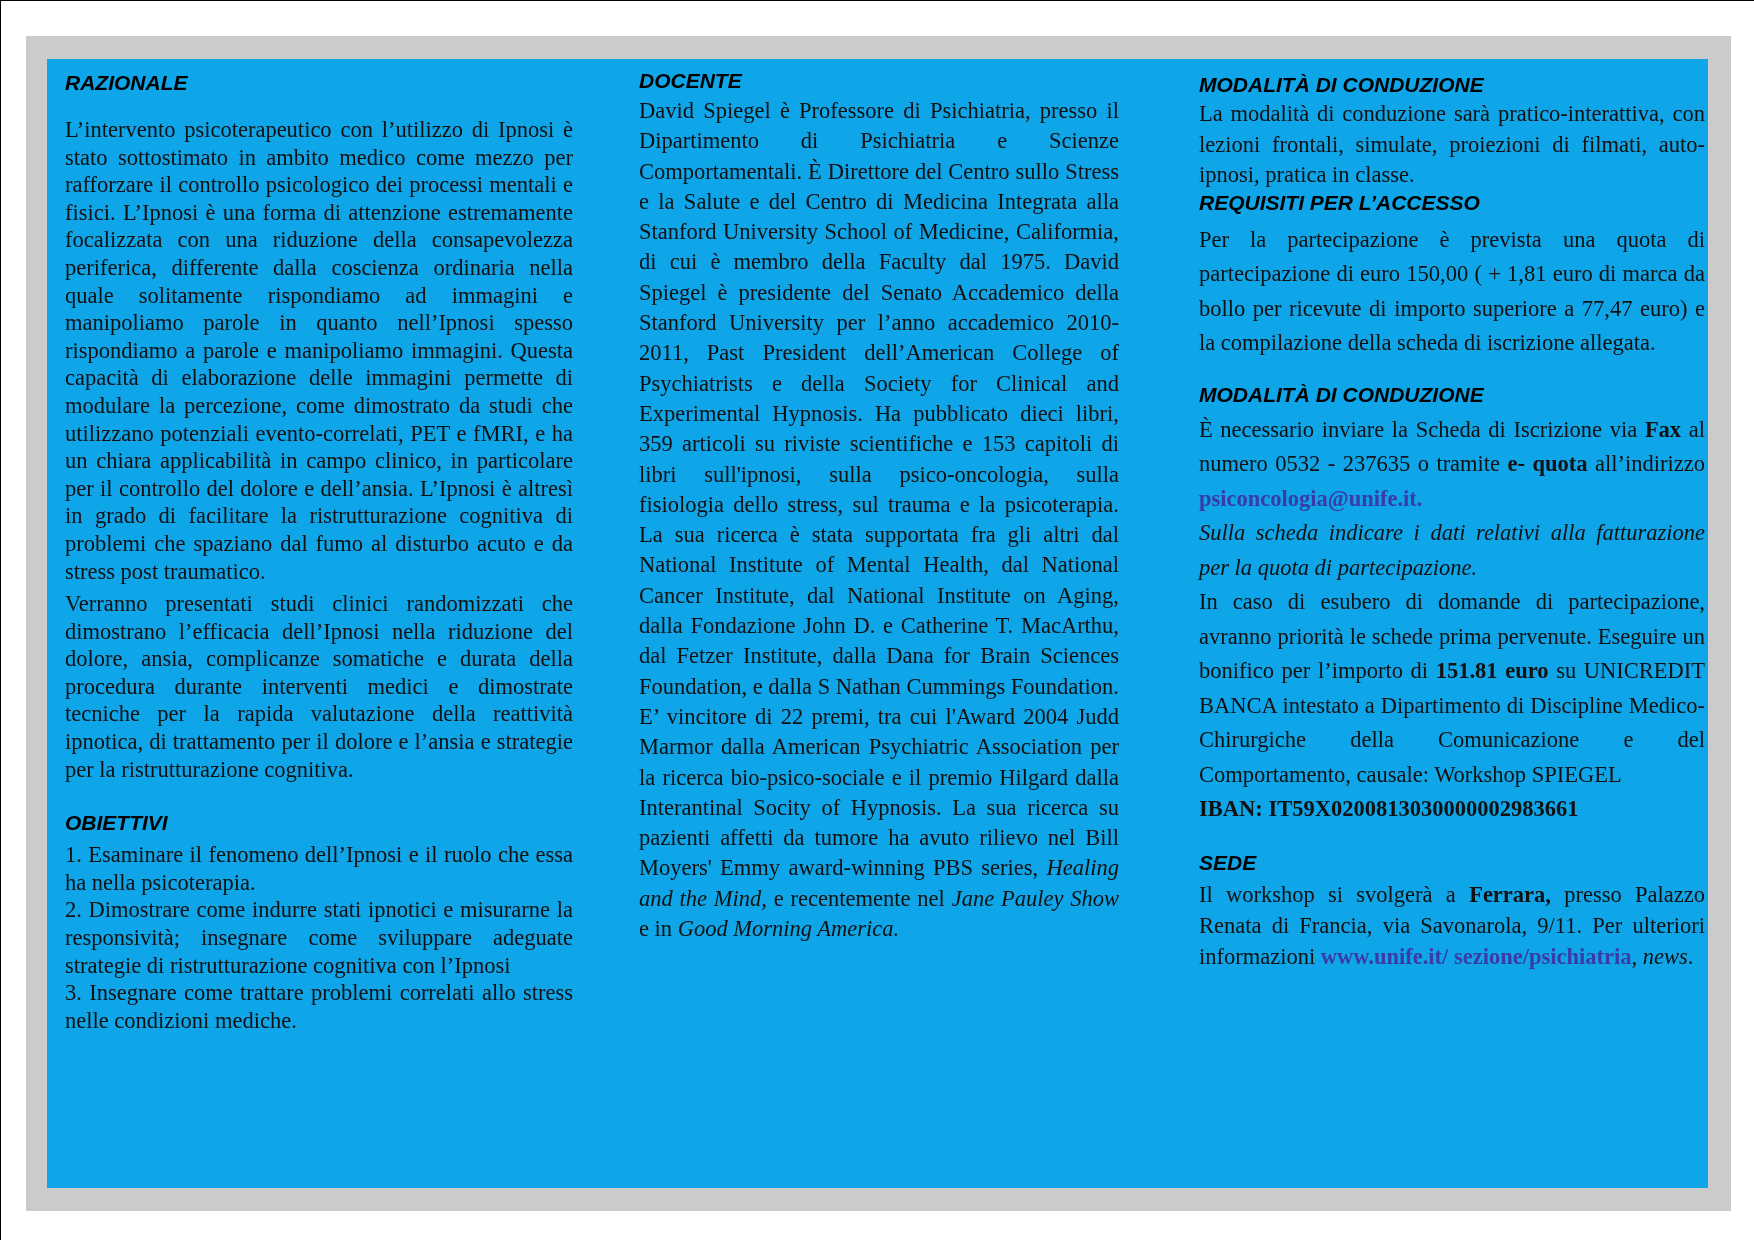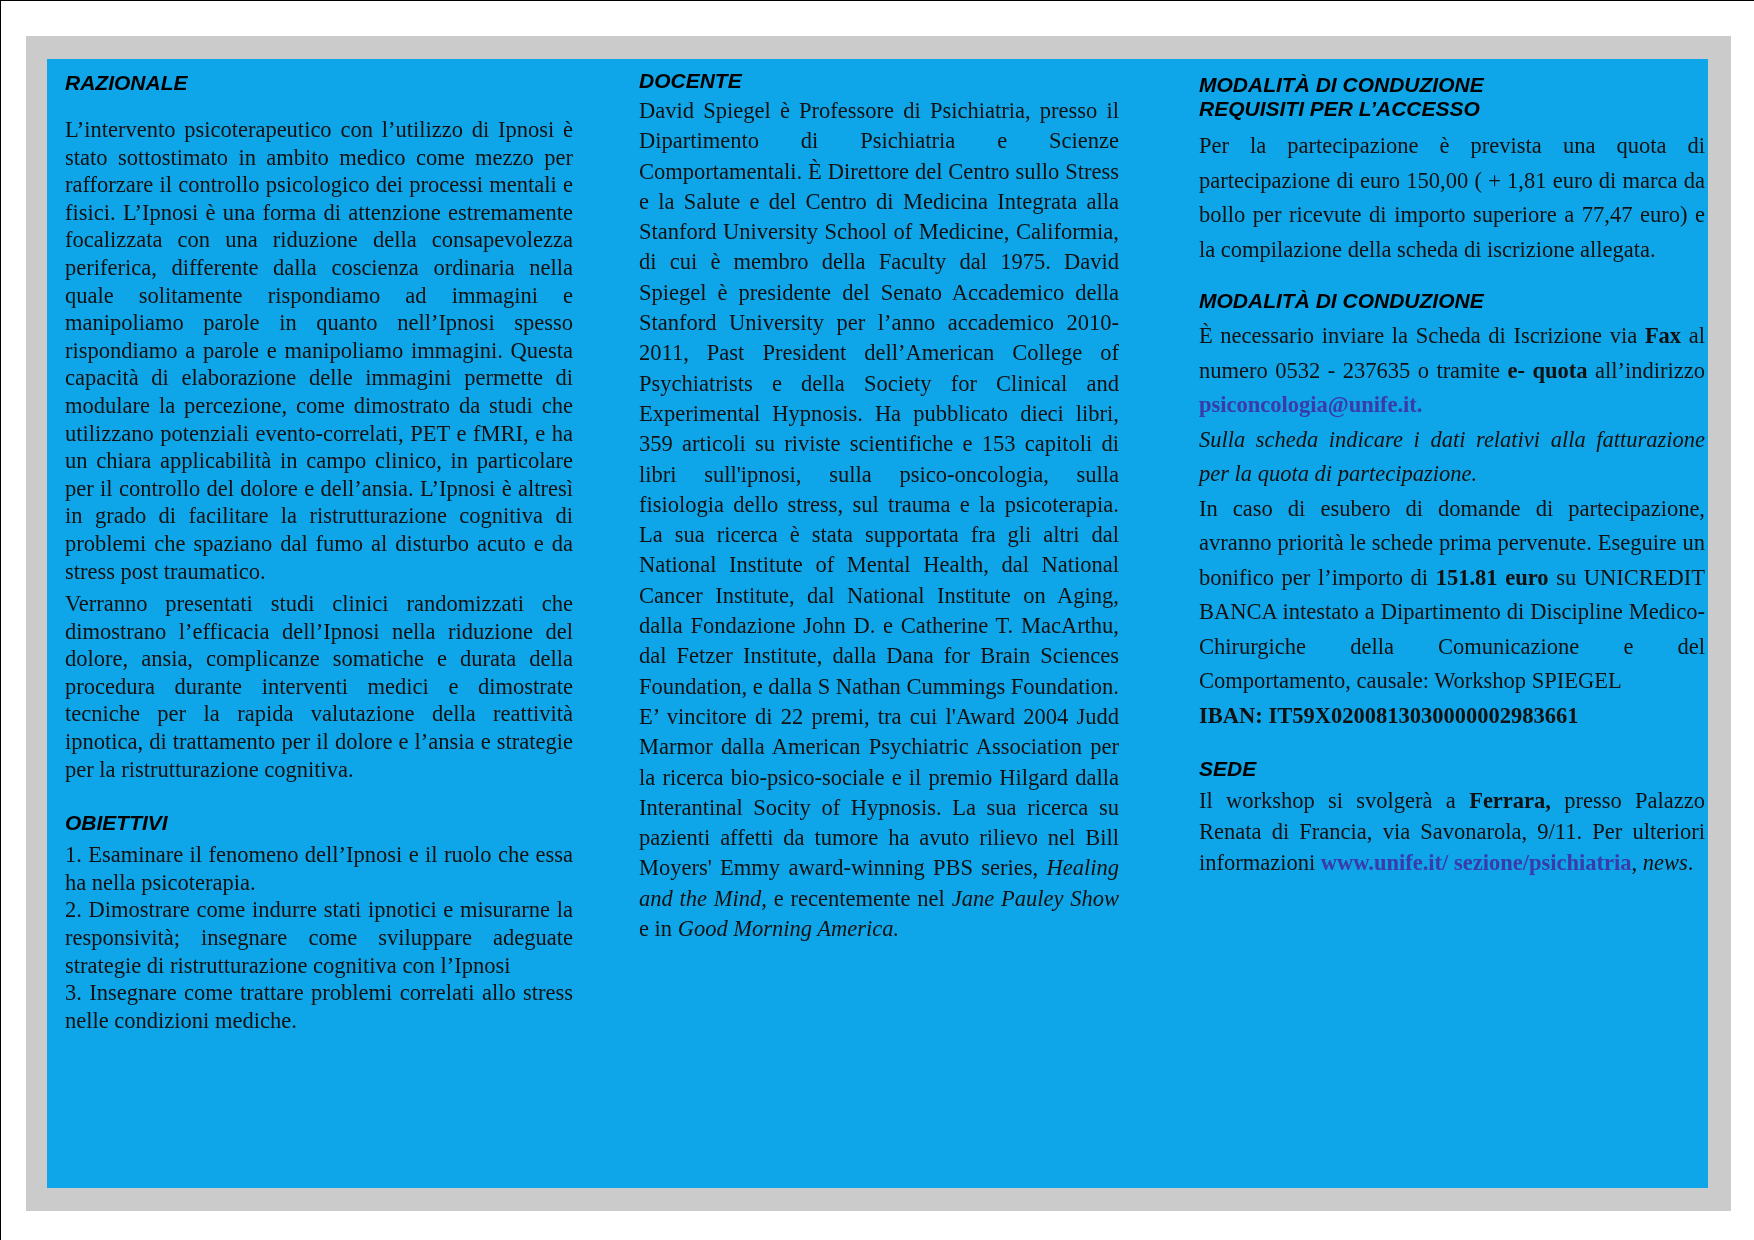--- a/index.html
+++ b/index.html
@@ -61,20 +61,21 @@
     </div>
   </div>
 
   <div class="col col-mid">
     <h2 style="margin-top:10px;">DOCENTE</h2>
     <p style="margin-top:3px; position:relative;"><span>David Spiegel è Professore di Psichiatria, presso il Dipartimento di Psichiatria e Scienze Comportamentali. È Direttore del Centro sullo Stress e la Salute e del Centro di Medicina Integrata alla Stanford University School of Medicine, Califormia, di cui è membro della Faculty dal 1975. David Spiegel è presidente del Senato Accademico della Stanford University per l’anno accademico 2010-2011, Past President dell’American College of Psychiatrists e della Society for Clinical and Experimental Hypnosis. Ha pubblicato dieci libri, 359 articoli su riviste scientifiche e 153 capitoli di libri sull'ipnosi, sulla psico-oncologia, sulla fisiologia dello stress, sul trauma e la psicoterapia. La sua ricerca è stata supportata fra gli altri dal National Institute of Mental Health, dal National Cancer Institute, dal National Institute on Aging, dalla Fondazione John D. e Catherine T. MacArthu, dal Fetzer Institute, dalla Dana for Brain Sciences Foundation, e dalla S Nathan Cummings Foundation. E’ vincitore di 22 premi, tra cui l'Award 2004 Judd Marmor dalla American Psychiatric Association per la ricerca bio-psico-sociale e il premio Hilgard dalla Interantinal Socity of Hypnosis. La sua ricerca su pazienti affetti da tumore ha avuto rilievo nel Bill Moyers' Emmy award-winning PBS series, </span><i>Healing and the Mind,</i><span> e recentemente nel </span><i>Jane Pauley Show</i><span> e in </span><i>Good Morning America.</i></p>
   </div>
 
   <div class="col col-right">
     <h2 style="margin-top:14px;">MODALITÀ DI CONDUZIONE</h2>
+    <p style="margin-top:2px;">La modalità di conduzione sarà pratico-interattiva, con  lezioni frontali, simulate, proiezioni di filmati, auto-ipnosi, pratica in classe.</p>
 
     <h2 style="">REQUISITI PER L’ACCESSO</h2>
     <p style="margin-top:8px; line-height:34.5px;">Per la partecipazione è prevista una quota di partecipazione di euro 150,00 ( + 1,81 euro di marca da bollo per ricevute di importo superiore a 77,47 euro) e la compilazione della scheda di iscrizione allegata.</p>
 
     <h2 style="margin-top:22px;">MODALITÀ DI  CONDUZIONE</h2>
     <p style="margin-top:6px; line-height:34.5px;"><span>È necessario inviare la Scheda di Iscrizione via </span><b>Fax</b><span> al numero 0532 - 237635 o tramite </span><b>e- quota</b><span> all’indirizzo </span><span class="link">psiconcologia@unife.it.</span></p>
     <p style="line-height:34.5px;"><i>Sulla scheda indicare i dati relativi alla fatturazione per la quota di partecipazione.</i></p>
     <p style="line-height:34.5px;"><span>In caso di esubero di domande di partecipazione, avranno priorità le schede prima pervenute. Eseguire un bonifico per l’importo di </span><b>151.81  euro</b><span> su UNICREDIT BANCA intestato a Dipartimento di Discipline Medico-Chirurgiche della Comunicazione e del Comportamento, causale: Workshop SPIEGEL</span><br><b>IBAN: IT59X0200813030000002983661</b></p>
 
     <h2 style="margin-top:24px;">SEDE</h2>

